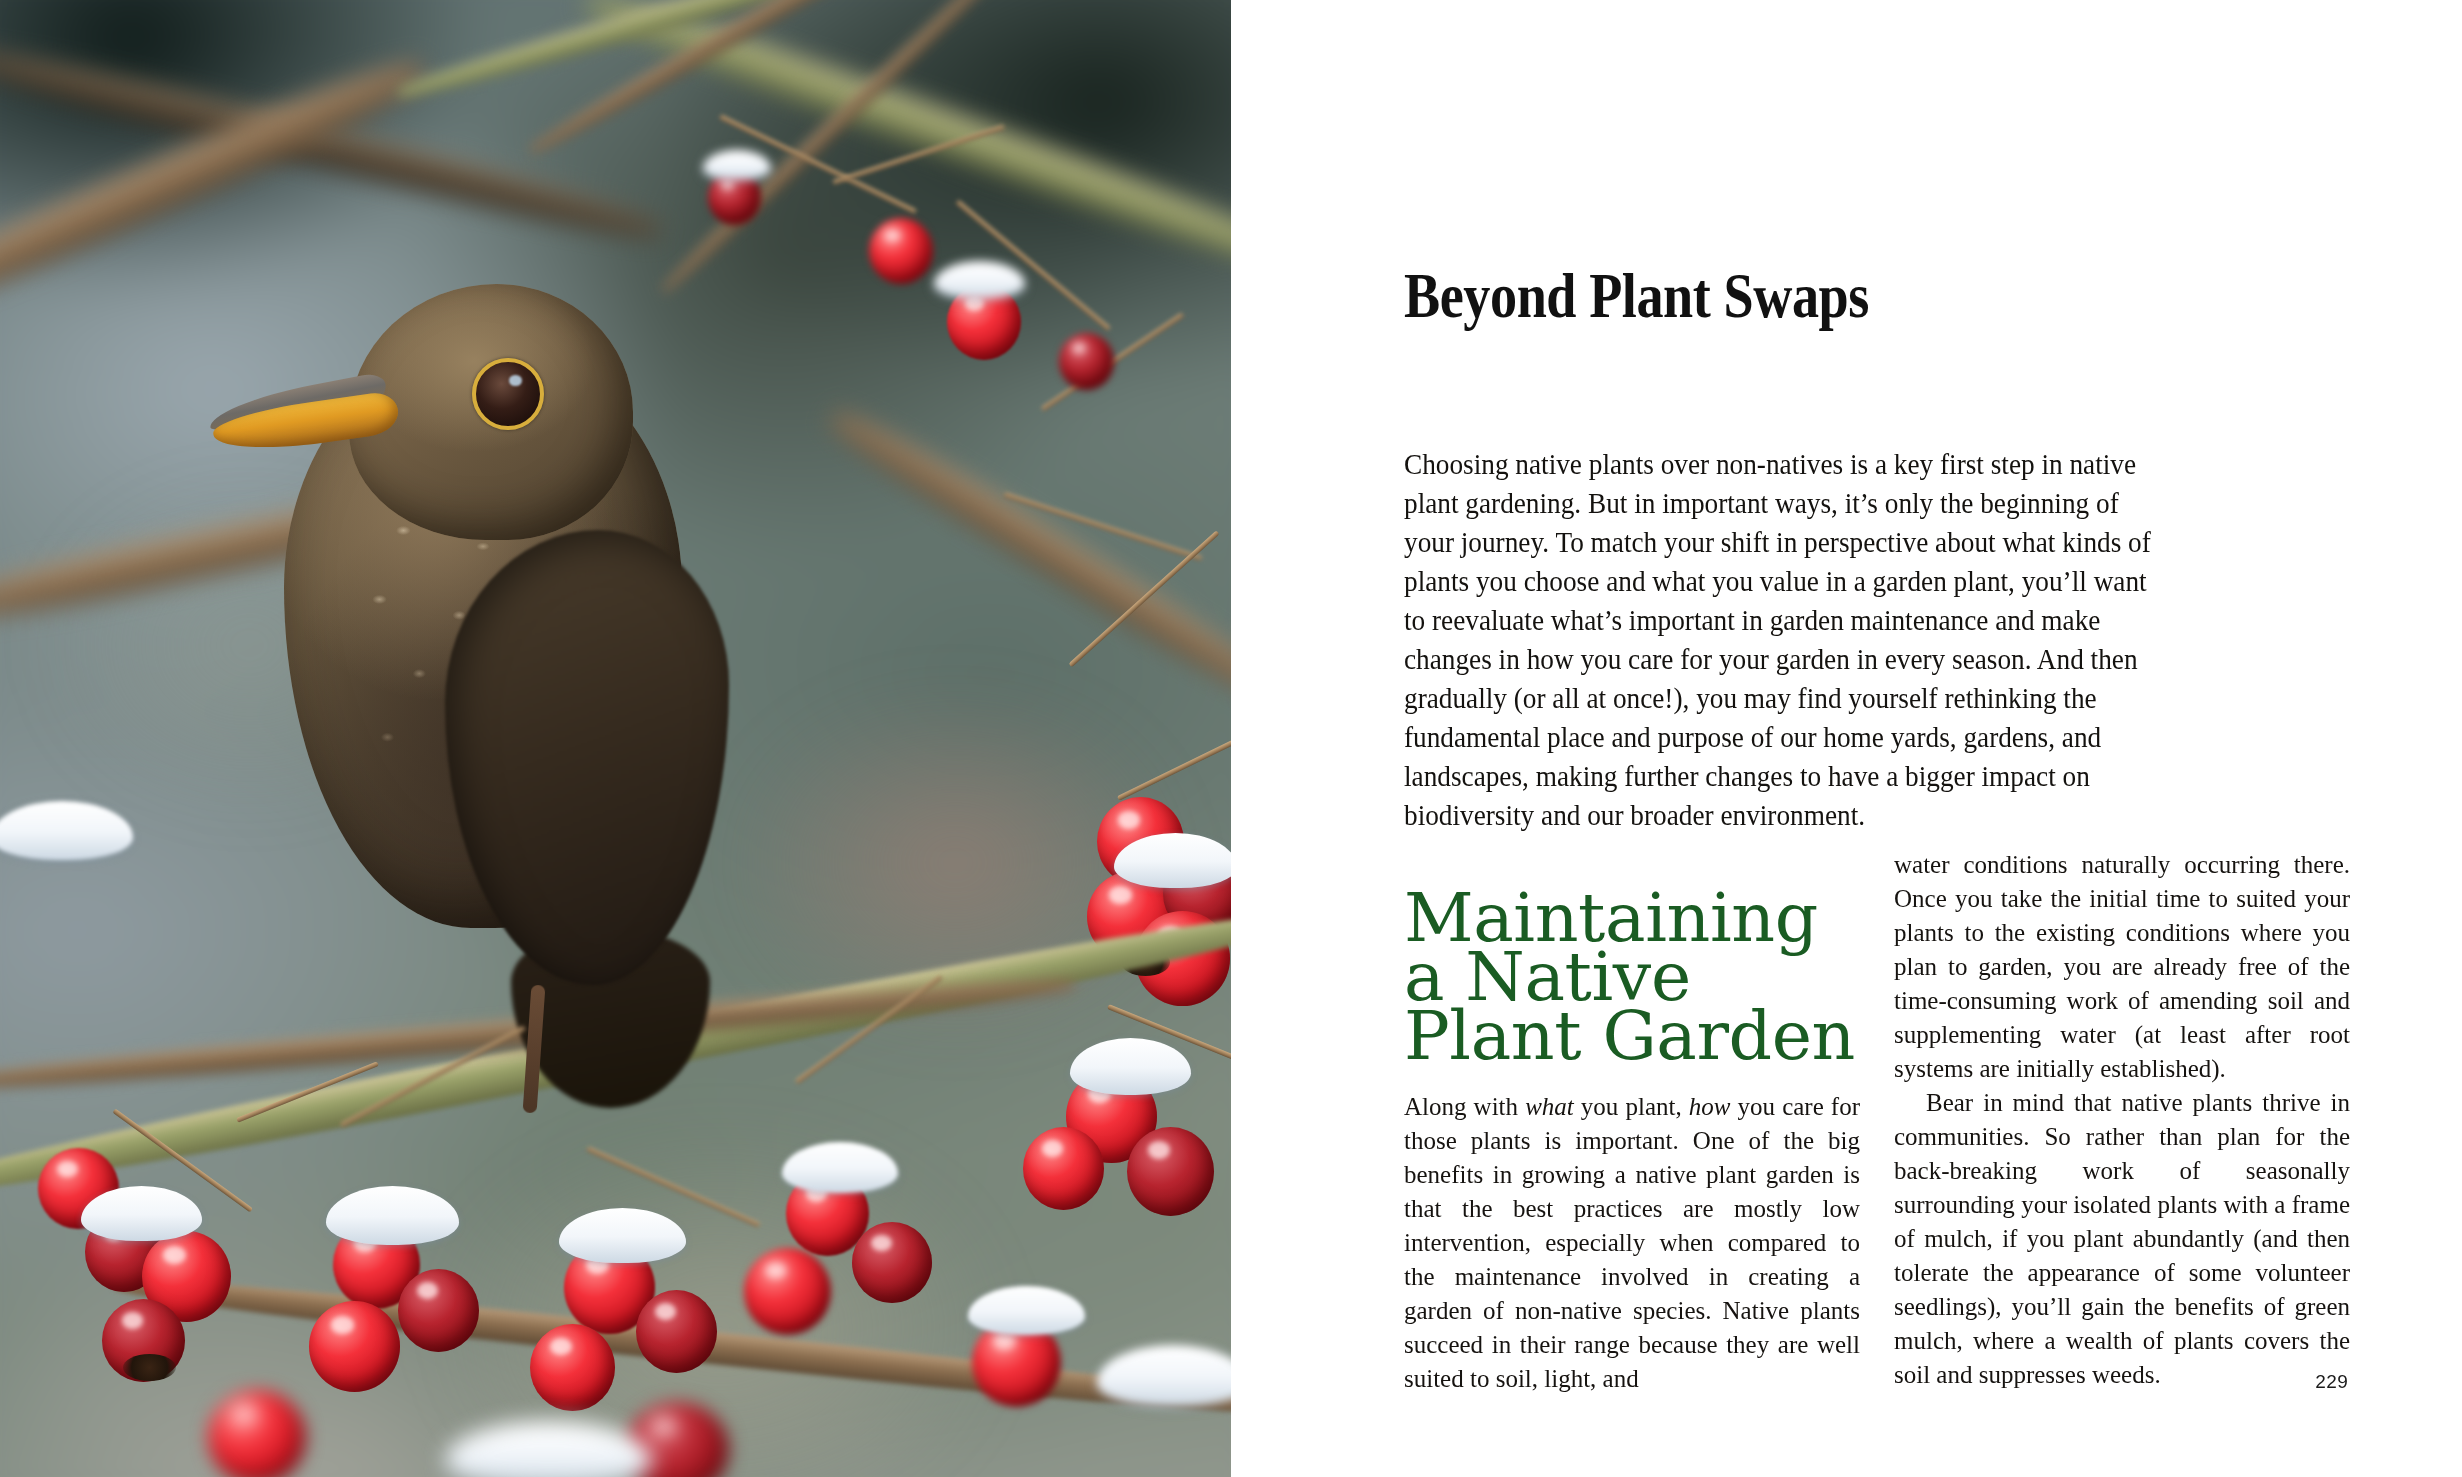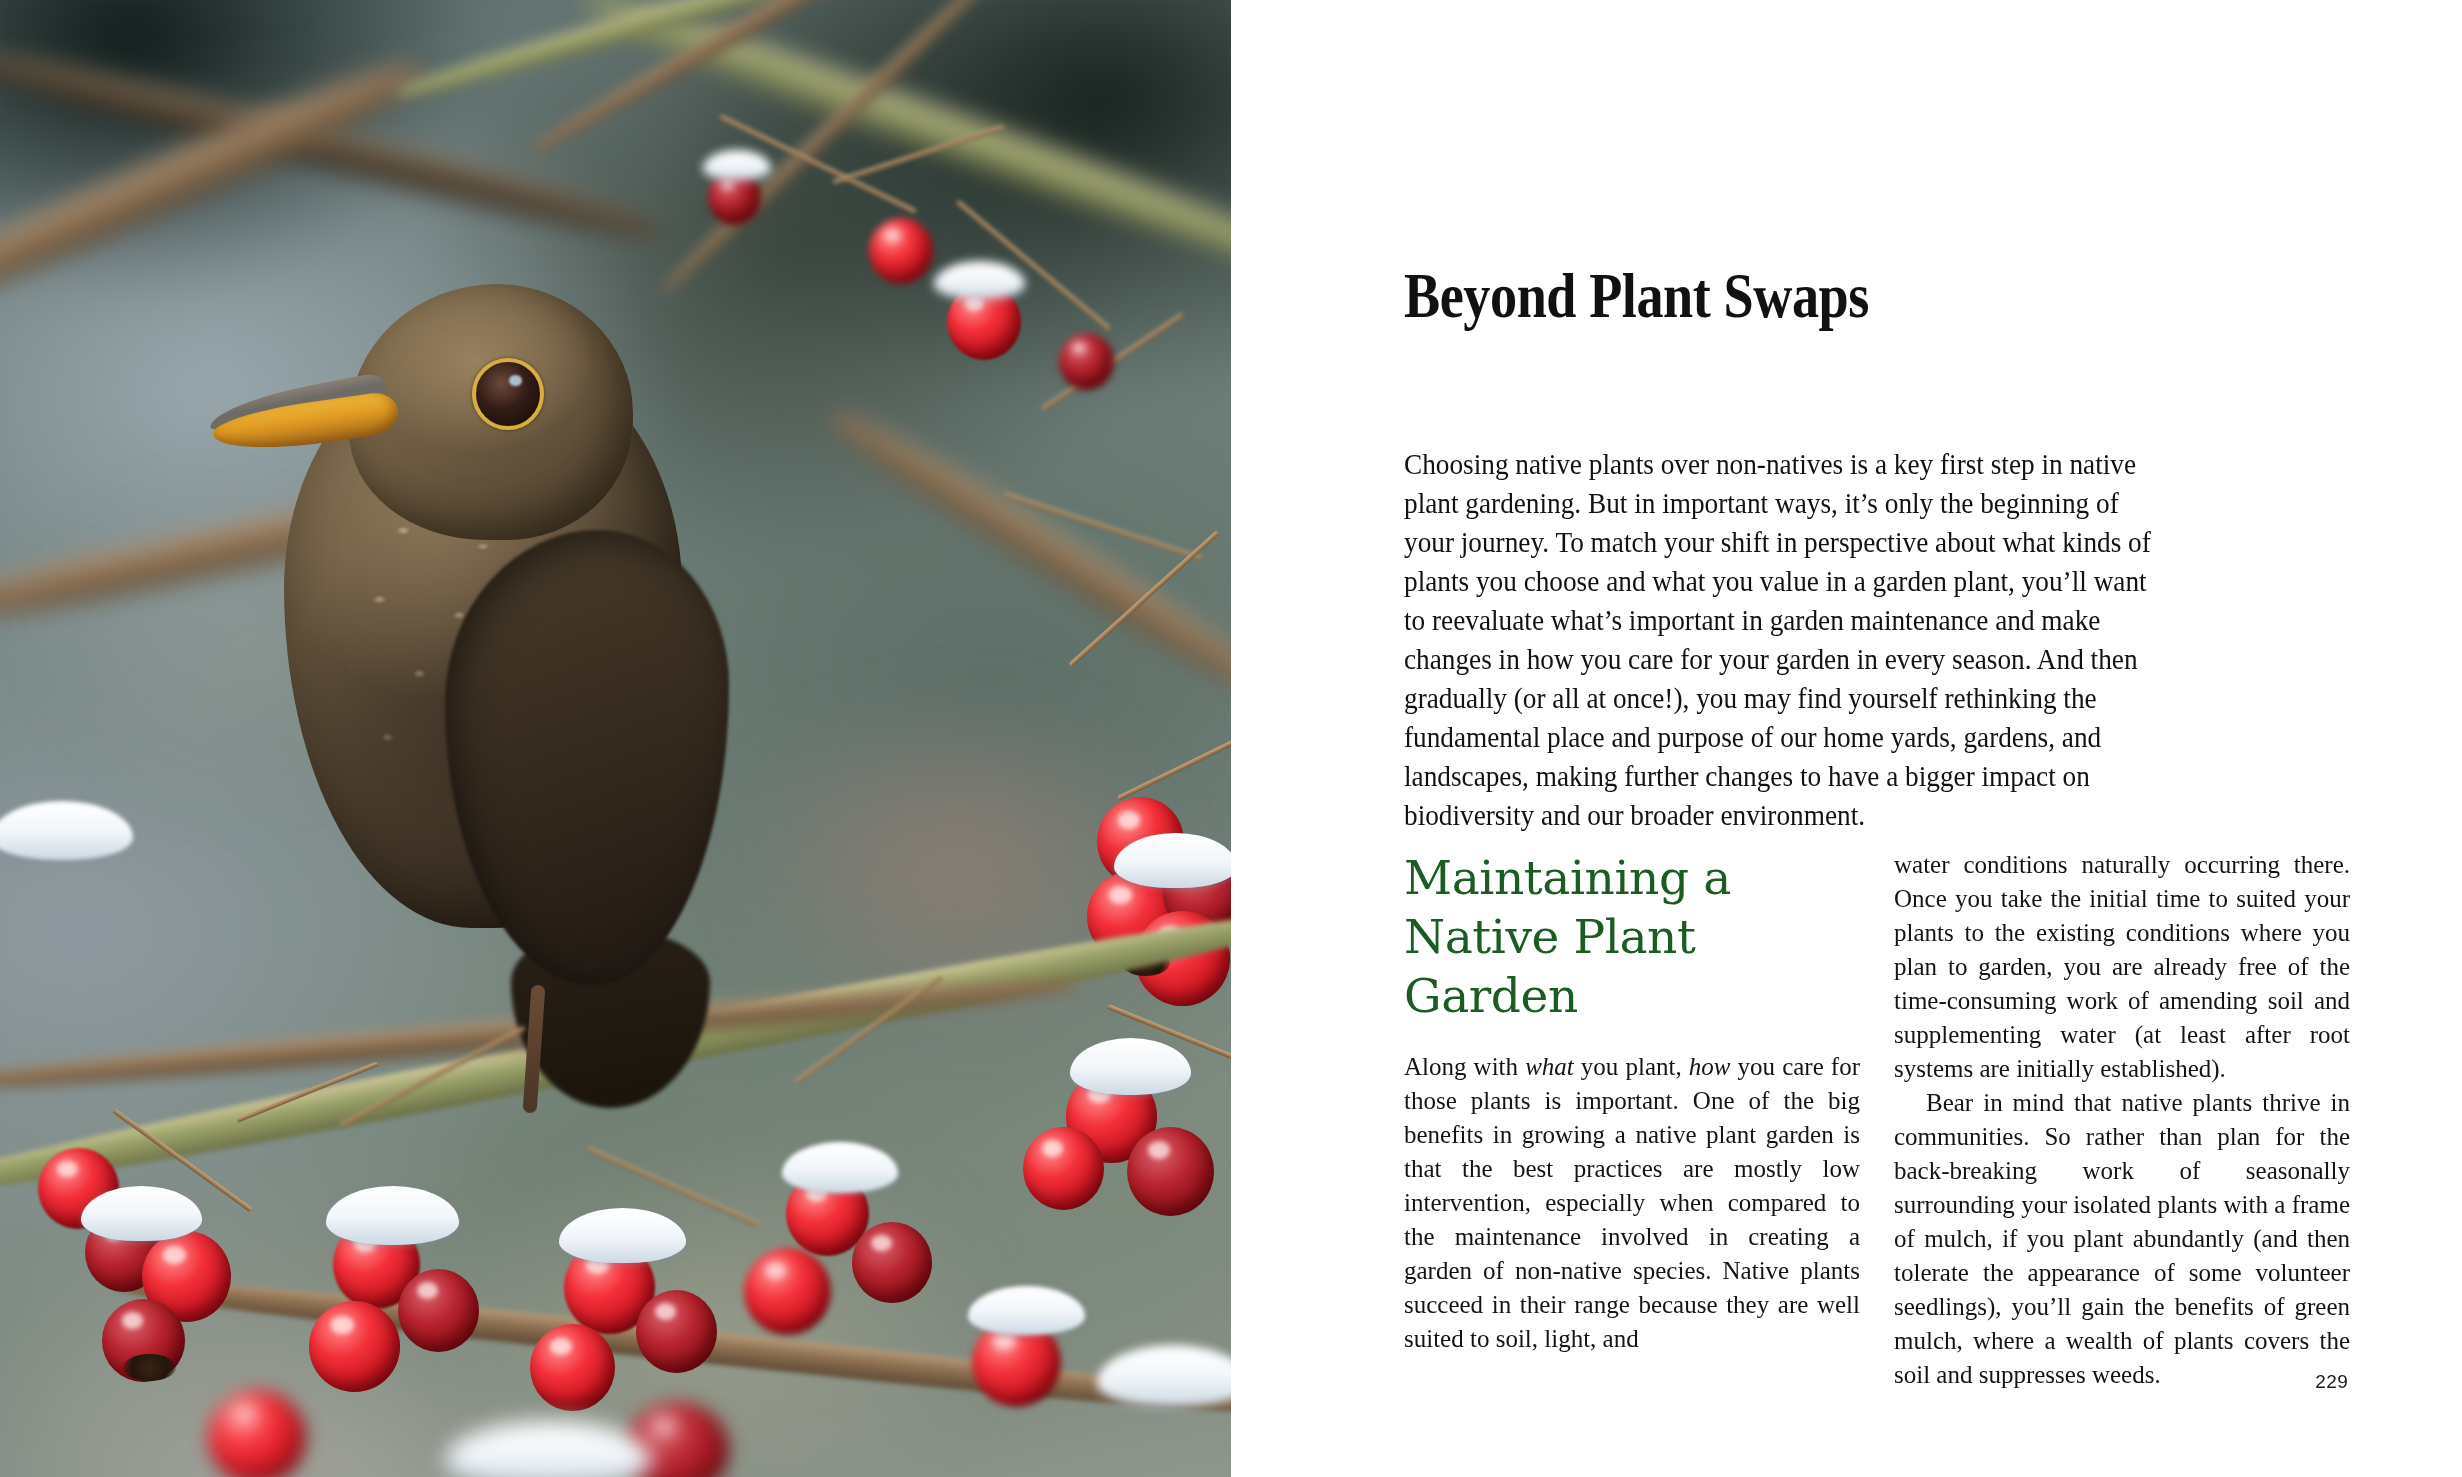--- a/index.html
+++ b/index.html
@@ -302,25 +302,26 @@
     gap: 34px;
   }
 
   .col {
     width: 456px;
   }
 
   .section-heading {
     font-family: "DejaVu Serif", "Liberation Serif", serif;
     font-weight: 400;
-    font-size: 47px;
+    font-size: 68px;
     line-height: 59px;
     color: #1a5c23;
     margin-bottom: 24.6px;
     letter-spacing: -0.4px;
+    margin-top: 40px;
   }
 
   .body-text {
     font-family: "Liberation Serif", "DejaVu Serif", serif;
     font-size: 25px;
     line-height: 34px;
     color: #161310;
     text-align: justify;
     hyphens: none;
   }

